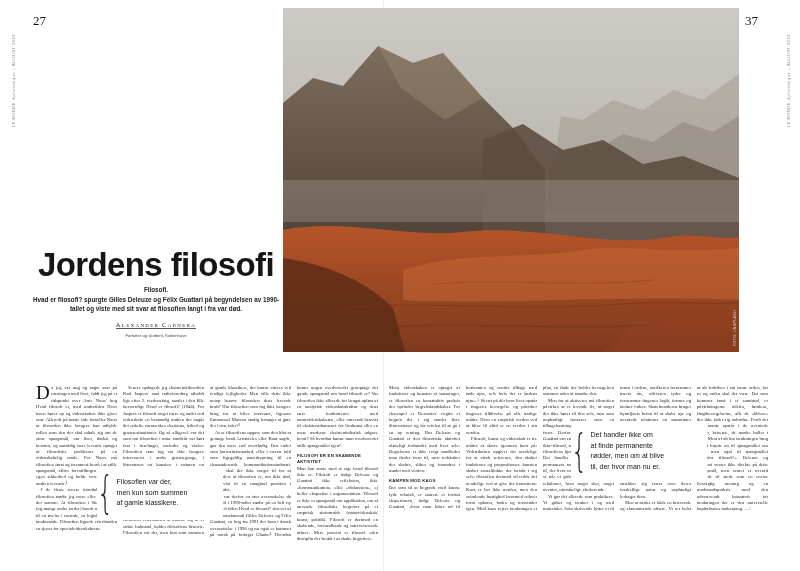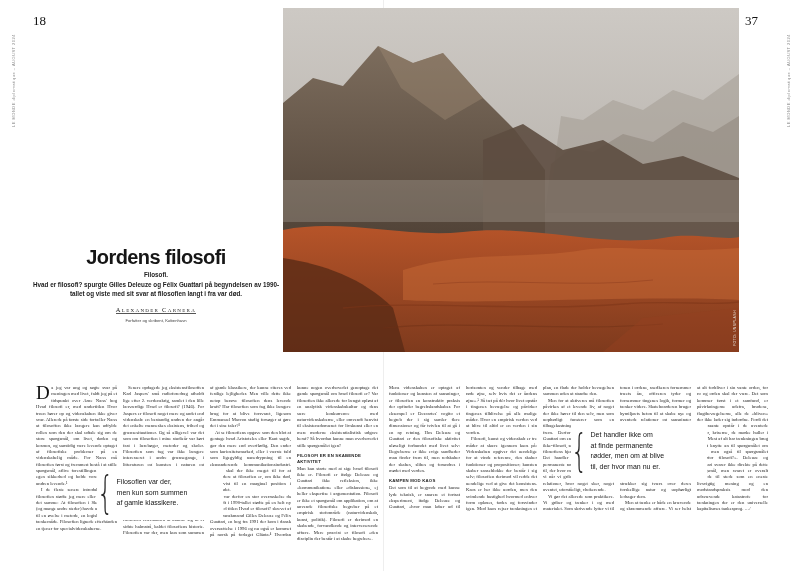--- a/index.html
+++ b/index.html
@@ -25,21 +25,21 @@
            overflow:hidden; background:#b9b4ae; }
   .photo svg { display:block; width:100%; height:100%; }
   .photo-credit { position:absolute; right:2px; bottom:6px;
                   writing-mode:vertical-rl; transform:rotate(180deg);
                   font-family:"Liberation Sans",sans-serif; font-size:3.5px;
                   letter-spacing:.4px; color:#e6ddd4; }
 
   
   .head-block { position:absolute; left:30px; top:246px; width:252px; text-align:center; }
   .head-block h1 { font-family:"Liberation Sans",sans-serif; font-weight:700;
-                   font-size:20px; letter-spacing:-.6px; color:#161616; margin-bottom:2px; }
+                   font-size:33px; letter-spacing:-.6px; color:#161616; margin-bottom:2px; }
   .kicker { font-family:"Liberation Sans",sans-serif; font-weight:700;
             font-size:6.3px; color:#222; margin-bottom:1.5px; }
   .standfirst { font-family:"Liberation Sans",sans-serif; font-weight:700;
                 font-size:6.3px; line-height:1.45; color:#222; }
   .byline-name { display:inline-block; margin-top:8px; font-variant:small-caps;
                  font-size:6.5px; letter-spacing:1.3px; color:#222;
                  border-bottom:.6px solid #555; padding-bottom:.5px; }
   .byline-role { font-family:"Liberation Sans",sans-serif; font-size:4.2px;
                  color:#444; margin-top:2px; }
 
@@ -66,21 +66,21 @@
   .pq-text { font-family:"Liberation Sans",sans-serif; font-size:7px;
              line-height:1.5; color:#141414; white-space:pre-line; text-align:left; }
   .pq1 { left:97px;  top:466px; width:126px; height:54px; }
   .pq2 { left:571px; top:421px; width:136px; height:60px; }
 </style>
 </head>
 <body>
 
 <div class="gutter"></div>
 
-<div class="folio folio-left">18</div>
+<div class="folio folio-left">27</div>
 <div class="folio folio-right">37</div>
 <span class="edge-text edge-left">LE MONDE diplomatique – AUGUST 2024</span>
 <span class="edge-text edge-right">LE MONDE diplomatique – AUGUST 2024</span>
 
 <div class="photo">
   <svg viewBox="0 0 456 344" preserveAspectRatio="none">
     <defs>
       <linearGradient id="g-sky" x1="0" y1="0" x2="0" y2="1">
         <stop offset="0" stop-color="#cdc9c4"></stop>
           <stop offset="1" stop-color="#aaa49d"></stop>

